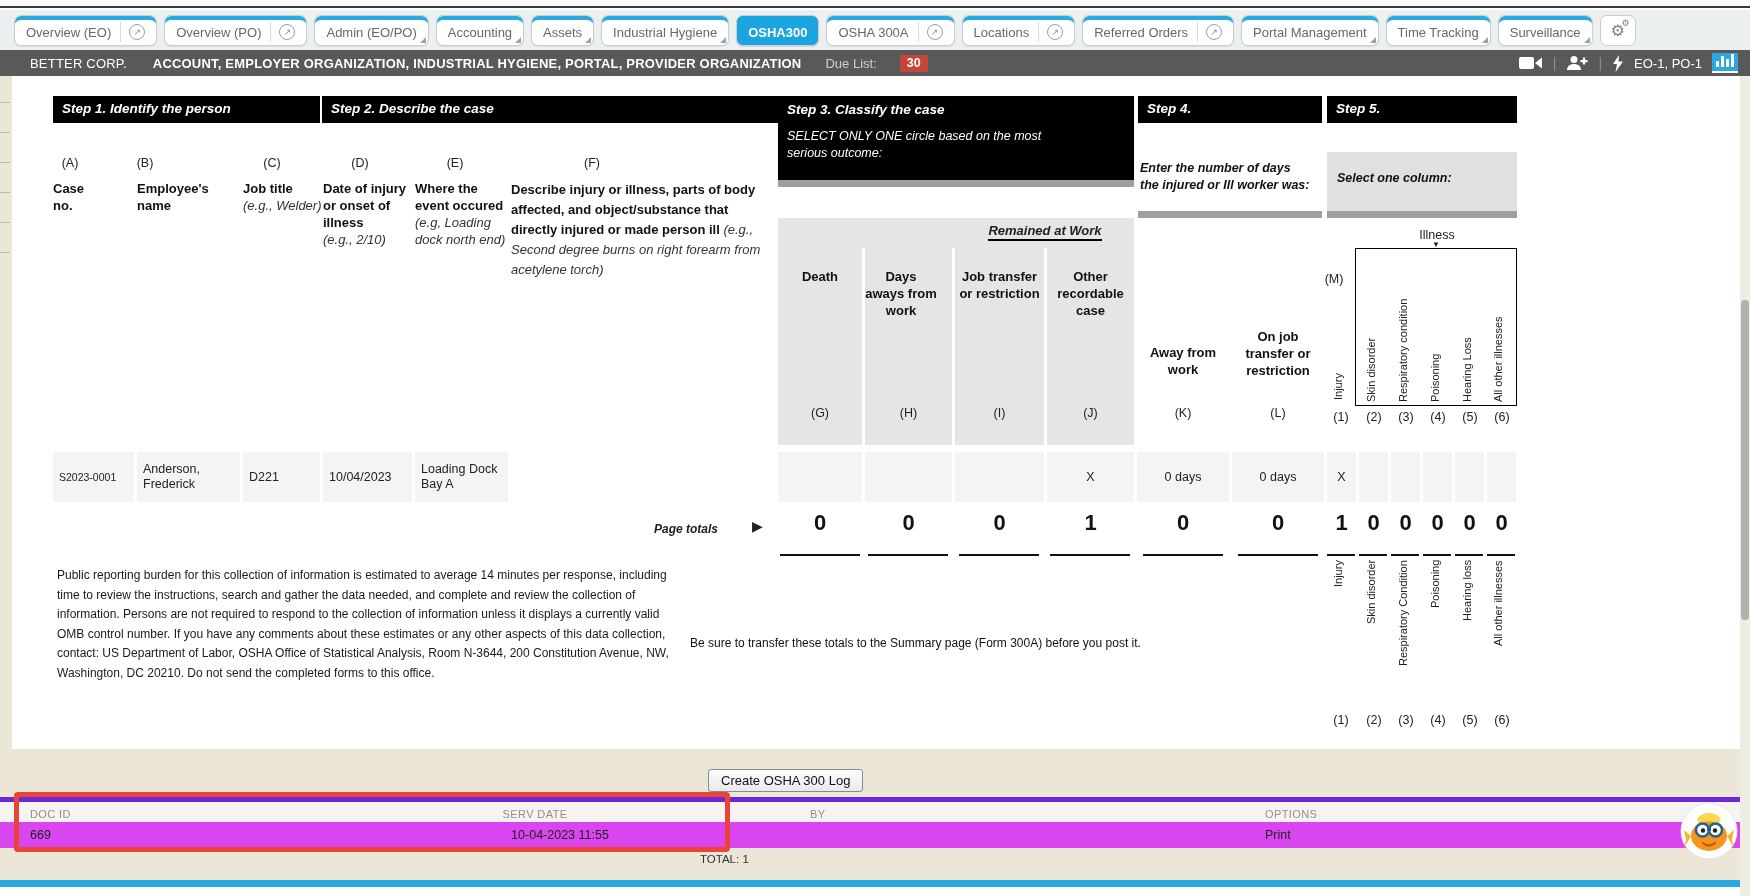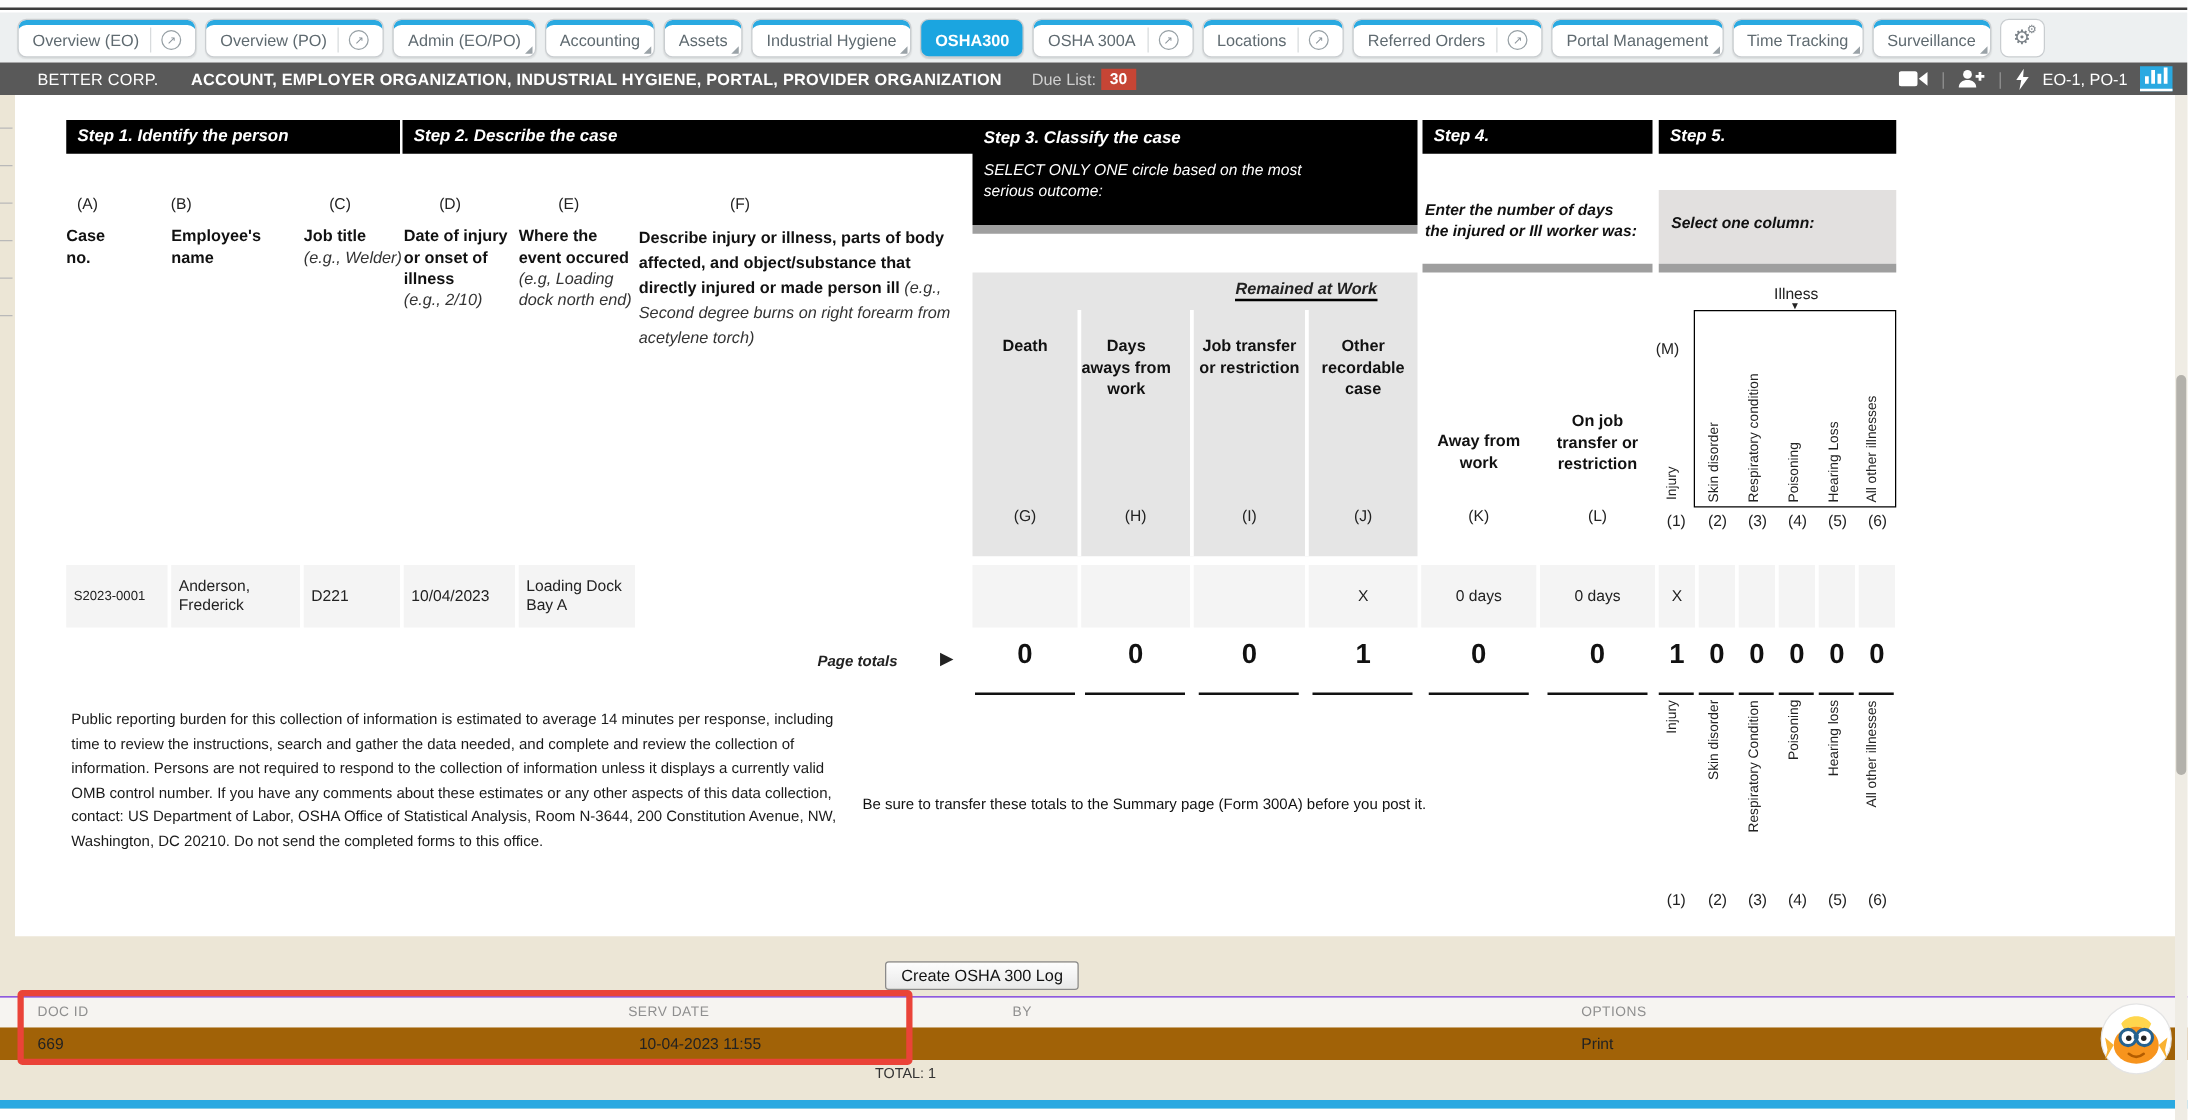--- a/index.html
+++ b/index.html
@@ -28,21 +28,21 @@
   #gearbtn { position:relative; width:36px; height:31px; background:#fff; border:1px solid #c9cdd0;
     border-radius:7px; display:flex; align-items:center; justify-content:center; color:#7b8288;
     font-size:16px; cursor:pointer; }
   #gearbtn .g2 { position:absolute; right:5px; top:2px; font-size:9px; }
   
   #statusbar { position:absolute; left:0; top:50px; width:1750px; height:26px; background:#595959;
     color:#fff; display:flex; align-items:center; padding:0 12px 0 30px; font-size:13px; }
   #statusbar .company { font-weight:normal; letter-spacing:.2px;text-align:right; }
   #statusbar .modules { font-weight:bold; margin-left:26px; letter-spacing:.2px; }
   #statusbar .duelabel { margin-left:24px; color:#cfcfcf; }
-  #statusbar .duebadge { margin-left:4px; background:#c64535; color:#fff; font-weight:bold;
+  #statusbar .duebadge { margin-left:23px; background:#c64535; color:#fff; font-weight:bold;
     font-size:12.5px; padding:1px 7px 2px; cursor:pointer; }
   #sb-right { margin-left:auto; display:flex; align-items:center; gap:10px; }
   .sb-sep { color:#8d8d8d; font-size:14px; }
   .sb-ico { display:flex; align-items:center; cursor:pointer; }
   #chart-ico { width:26px; height:20px; background:#2aa9e1; display:flex; align-items:flex-end;
     justify-content:center; gap:2px; padding:3px 3px 4px; border-bottom:2px solid #fff; cursor:pointer; }
   #chart-ico i { display:block; width:3px; background:#fff; }
   
   #page { position:absolute; left:0; top:76px; width:1750px; height:820px; background:#ece6d6; }
   .tick { position:absolute; left:0; width:10px; border-top:1px solid #b9b9b9; }
@@ -66,23 +66,23 @@
   .vlab { position:absolute; writing-mode:vertical-rl; transform:rotate(180deg);
     font-size:11px; color:#222; white-space:nowrap; overflow:visible; }
   .vlab.anchor-top { text-align:end; }
   #burden { font-size:12px; line-height:19.5px; color:#1a1a1a; }
   #transfer-note { font-size:12px; color:#111; }
   
   #create-btn { position:absolute; left:708px; top:693px; height:23px; padding:0 12px;
     background:linear-gradient(#fdfdfd,#e9e9e9); border:1px solid #8a8a8a; border-radius:3px;
     font-size:13px; color:#111; font-family:"Liberation Sans",sans-serif; cursor:pointer; }
   .res-row { position:absolute; left:0; width:1750px; }
-  #res-head { top:721px; height:25px; background:#f6f4f1; border-top:1px solid #6d28d9; }
+  #res-head { top:721px; height:25px; background:#f6f4f1; border-top:5px solid #6d28d9; }
   #res-head span { position:absolute; top:6px; font-size:11px; color:#8f8f8f; letter-spacing:.4px; }
-  #res-data { top:746px; height:26px; background:#a16207;padding-left:28px; }
+  #res-data { top:746px; height:26px; background:#d946ef;padding-left:28px; }
   #res-data span { position:absolute; top:6px; font-size:12.5px; color:#222; }
   #res-total { top:772px; height:24px; }
   #res-total span { position:absolute; top:5px; font-size:11.5px; color:#333; }
   #redbox { position:absolute; left:14px; top:716px; width:716px; height:60px;
     border:5px solid #ea4338; border-radius:4px; z-index:60; pointer-events:none; }
   #bluebar { position:absolute; left:0; top:804px; width:1750px; height:7px; background:#2aa9e1; }
   #whitefoot { position:absolute; left:0; top:811px; width:1750px; height:9px; background:#fff; }
   #mascot { position:absolute; left:1680px; top:726px; width:58px; height:58px; z-index:70; cursor:pointer; }
   #scroll-track { position:absolute; left:1740px; top:0; width:10px; height:820px; background:#efece4; }
   #scroll-thumb { position:absolute; left:1px; top:224px; width:8px; height:320px; background:#b3b1ab; border-radius:4px; }

